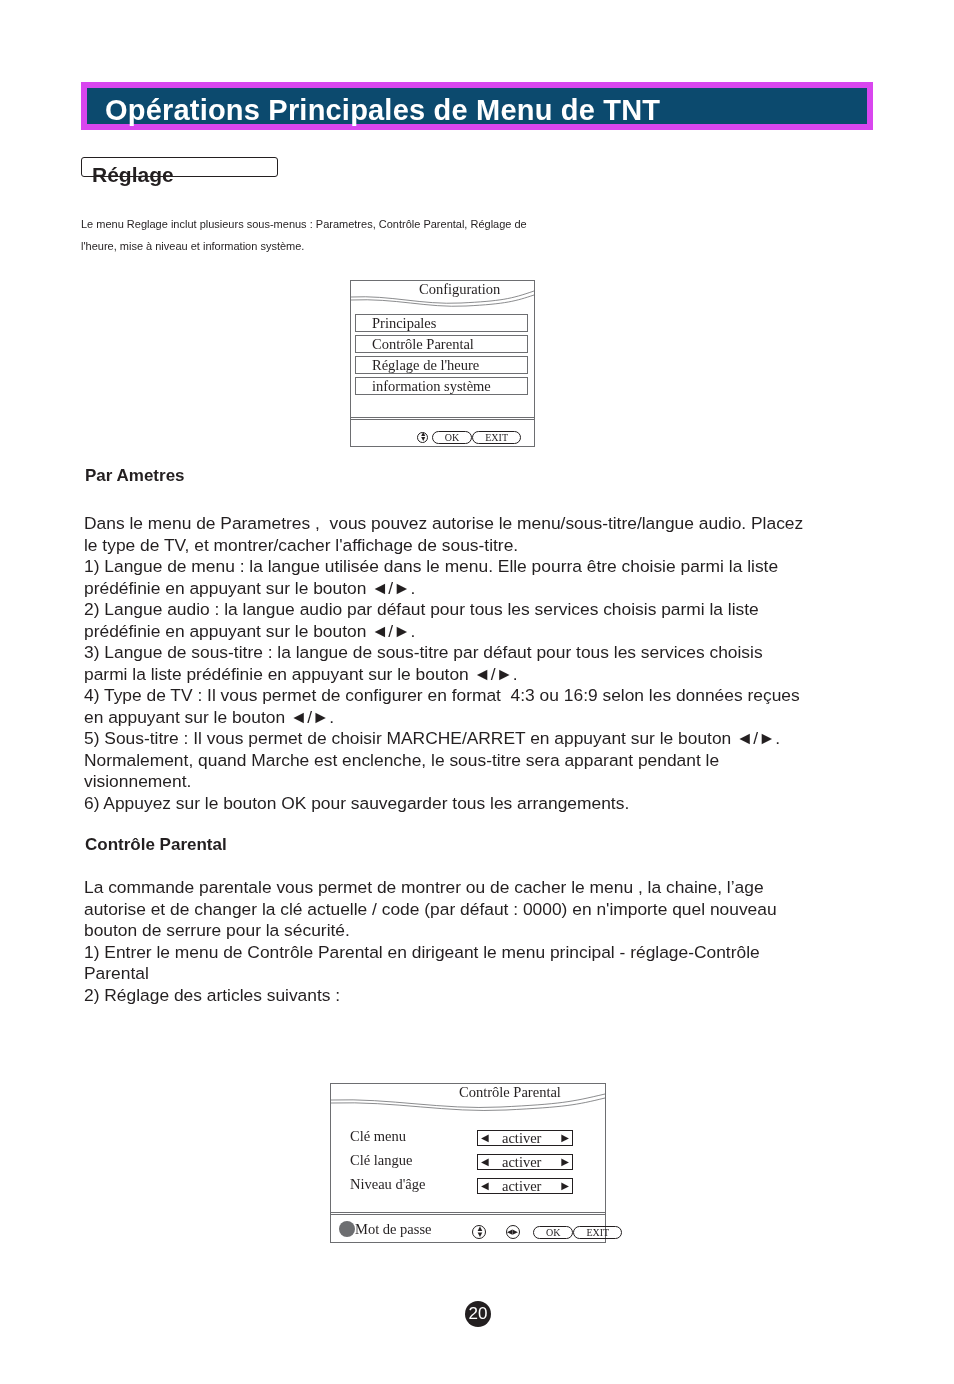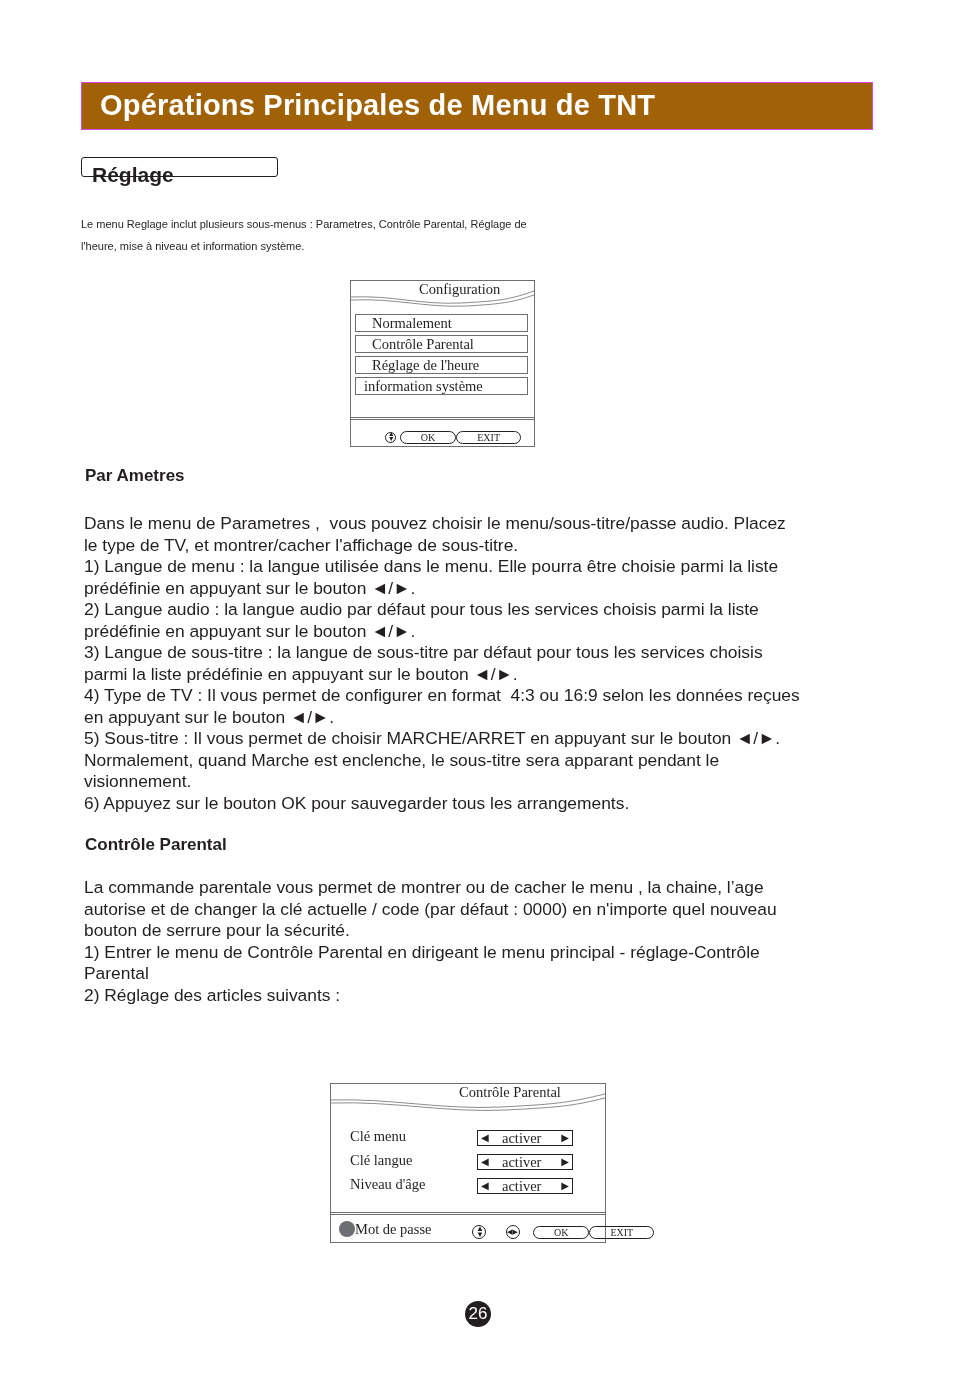--- a/index.html
+++ b/index.html
@@ -2,21 +2,21 @@
 <html><head>
   <meta charset="utf-8">
   <style>
     html, body { margin: 0; padding: 0; background: #ffffff; }
     body {
       width: 954px; height: 1384px; position: relative; overflow: hidden;
       font-family: "Liberation Sans", sans-serif; color: #231f20;
     }
     .banner {
       position: absolute; left: 81px; top: 82px; width: 792px; height: 48px;
-      background: #a16207; border: 1px solid #d946ef; box-sizing: border-box; text-decoration: underline;
+      background: #0c4a6e; border: 6px solid #d946ef; box-sizing: border-box; text-decoration: underline;
     }
     .banner-title {
       position: absolute; left: 18px; top: 6px;
       font-size: 29px; font-weight: bold; color: #ffffff; letter-spacing: 0.2px;
     }
     .section-box {
       position: absolute; left: 81px; top: 157px; width: 197px; height: 20px;
       border: 1px solid #231f20; border-radius: 3px; box-sizing: border-box;
     }
     .section-title {
@@ -45,21 +45,21 @@
       position: absolute; left: 4px; width: 173px; height: 18px;
       border: 1px solid #6d6e71; box-sizing: border-box;
       font-size: 14.5px; line-height: 16px; padding-left: 16px;
     }
     .osd-footer-line {
       position: absolute; left: 0; right: 0; height: 3px;
       border-top: 1px solid #6d6e71; border-bottom: 1px solid #6d6e71; box-sizing: border-box;
     }
     .pill {
       display: inline-block; border: 1px solid #231f20; border-radius: 8px;
-      font-size: 10px; line-height: 11px; padding: 0 20px; vertical-align: middle;
+      font-size: 10px; line-height: 11px; padding: 0 12px; vertical-align: middle;
     }
     .circ-icon {
       display: inline-block; width: 11px; height: 11px; border: 1px solid #231f20;
       border-radius: 50%; vertical-align: middle; position: relative; box-sizing: border-box;
     }
     .row-label { position: absolute; left: 19px; font-size: 14.5px; }
     .selector {
       position: absolute; left: 146px; width: 96px; height: 16px;
       border: 1px solid #231f20; box-sizing: border-box; font-size: 14.5px; line-height: 14px;
     }
@@ -85,33 +85,33 @@
 
 <div class="para" style="top:214px;"><span>Le menu Reglage inclut plusieurs sous-menus : Parametres, Contrôle Parental, Réglage de</span>
 <span>l'heure, mise à niveau et information système.</span></div>
 
 <div class="osd" style="left:350px; top:280px; width:185px; height:167px;">
   <svg class="osd-wave" width="183" height="20" style="top:8px;">
     <path d="M0 8 C40 6, 70 16, 110 14 S160 10, 183 2" stroke="#6d6e71" fill="none" stroke-width="0.8"></path>
     <path d="M0 11 C45 9, 75 19, 115 17 S165 12, 183 6" stroke="#6d6e71" fill="none" stroke-width="0.8"></path>
   </svg>
   <div class="osd-title" style="left:68px; top:0px;">Configuration</div>
-  <div class="menu-item" style="top:33px;">Normalement</div>
+  <div class="menu-item" style="top:33px;">Principales</div>
   <div class="menu-item" style="top:54px;">Contrôle Parental</div>
   <div class="menu-item" style="top:75px;">Réglage de l'heure</div>
-  <div class="menu-item" style="top:96px;padding-left:8px;">information système</div>
+  <div class="menu-item" style="top:96px;">information système</div>
   <div class="osd-footer-line" style="top:136px;"></div>
   <div style="position:absolute; right:13px; top:146px; white-space:nowrap;">
     <span class="circ-icon"><span style="position:absolute; left:2px; top:-2px; font-size:7px; line-height:7px;">▲</span><span style="position:absolute; left:2px; top:3px; font-size:7px; line-height:7px;">▼</span></span>
     <span class="pill">OK</span><span class="pill">EXIT</span>
   </div>
 </div>
 
 <div class="subhead" style="top:466px;">Par Ametres</div>
-<div class="body-text" style="top:513px;"><span>Dans le menu de Parametres ,  vous pouvez choisir le menu/sous-titre/passe audio. Placez</span>
+<div class="body-text" style="top:513px;"><span>Dans le menu de Parametres ,  vous pouvez autorise le menu/sous-titre/langue audio. Placez</span>
 <span>le type de TV, et montrer/cacher l'affichage de sous-titre.</span>
 <span>1) Langue de menu : la langue utilisée dans le menu. Elle pourra être choisie parmi la liste</span>
 <span>prédéfinie en appuyant sur le bouton ◄/►.</span>
 <span>2) Langue audio : la langue audio par défaut pour tous les services choisis parmi la liste</span>
 <span>prédéfinie en appuyant sur le bouton ◄/►.</span>
 <span>3) Langue de sous-titre : la langue de sous-titre par défaut pour tous les services choisis</span>
 <span>parmi la liste prédéfinie en appuyant sur le bouton ◄/►.</span>
 <span>4) Type de TV : Il vous permet de configurer en format  4:3 ou 16:9 selon les données reçues</span>
 <span>en appuyant sur le bouton ◄/►.</span>
 <span>5) Sous-titre : Il vous permet de choisir MARCHE/ARRET en appuyant sur le bouton ◄/►.</span>
@@ -163,13 +163,13 @@
     <span class="circ-icon" style="width:14px; height:14px;"><span style="position:absolute; left:3px; top:-1px; font-size:8px; line-height:8px;">▲</span><span style="position:absolute; left:3px; top:5px; font-size:8px; line-height:8px;">▼</span></span>
   </div>
   <div style="position:absolute; left:175px; top:138px;">
     <span class="circ-icon" style="width:14px; height:14px;"><span style="position:absolute; left:0px; top:2px; font-size:7px; line-height:8px;">◀▶</span></span>
   </div>
   <div style="position:absolute; left:202px; top:138px; white-space:nowrap;">
     <span class="pill">OK</span><span class="pill">EXIT</span>
   </div>
 </div>
 
-<div class="page-num">26</div>
+<div class="page-num">20</div>
 
 </body></html>

